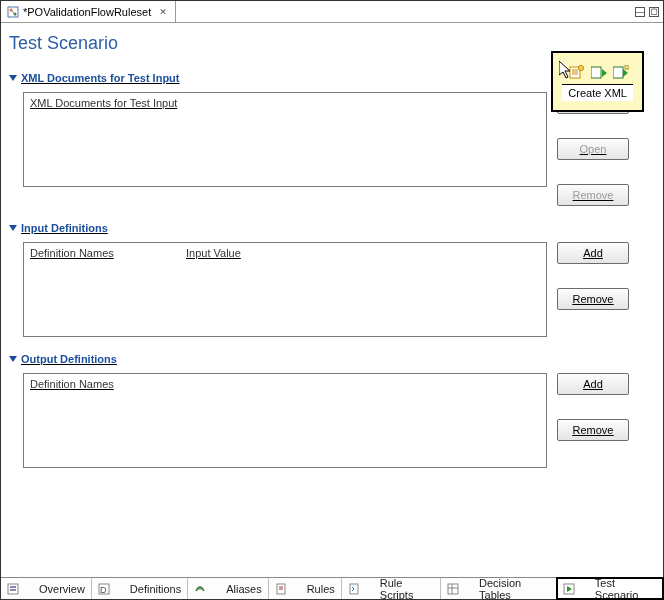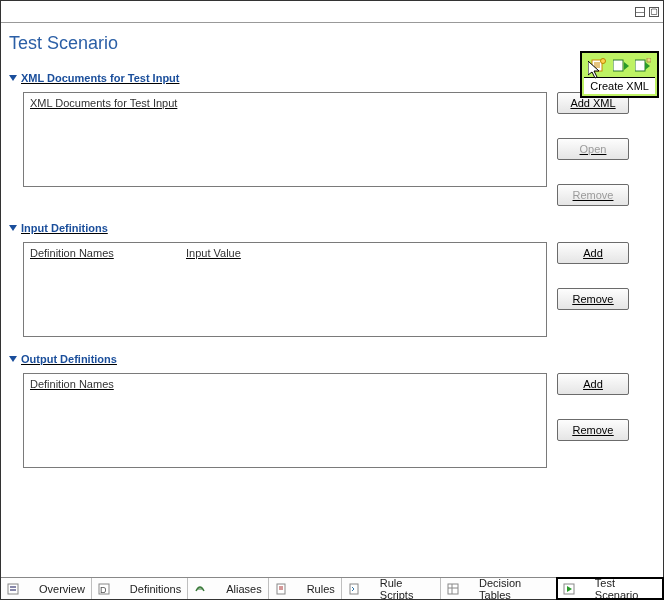--- a/index.html
+++ b/index.html
@@ -120,24 +120,24 @@
     text-align: center;
     line-height: 20px;
     color: #000;
   }
   .wbtn3d.disabled {
     color: #9b9b9b;
     cursor: default;
   }
   .toolbar-box {
     position: absolute;
-    top: 28px; right: 4px;
+    top: 28px; right: 19px;
     border: 2px solid #000;
-    background: #bef264;
-    padding: 2px;
+    background: #fef9c3;
+    padding: 9px;
   }
   .toolbar-icons {
     display: flex;
     gap: 6px;
     padding: 2px 4px 2px 4px;
     justify-content: flex-end;
   }
   .toolbar-icons .ticon {
     width: 16px; height: 16px;
     display: flex; align-items: center; justify-content: center;
@@ -178,20 +178,32 @@
     outline-offset: -1px;
   }
   .btab.active { background:#fff; }
 </style>
 </head>
 <body>
 
 <div class="outer">
 
   <div class="tab-header">
+    <div class="editor-tab">
+      <span class="fileicon">
+        <svg width="12" height="12">
+            <rect x="1" y="1" width="10" height="10" fill="#fff" stroke="#5577aa"></rect>
+            <circle cx="4" cy="4" r="1.5" fill="#e07030"></circle>
+            <circle cx="8" cy="8" r="1.5" fill="#3a7a3a"></circle>
+            <line x1="4" y1="4" x2="8" y2="8" stroke="#888"></line>
+          </svg>
+      </span>
+      <span>*POValidationFlowRuleset</span>
+      <span class="tab-close">✕</span>
+    </div>
     <div class="window-ctrls">
       <div class="wbtn">—</div>
       <div class="wbtn">▢</div>
     </div>
   </div>
 
   <div class="editor-body">
     <div class="editor-title">Test Scenario</div>
 
     <div class="toolbar-box">

